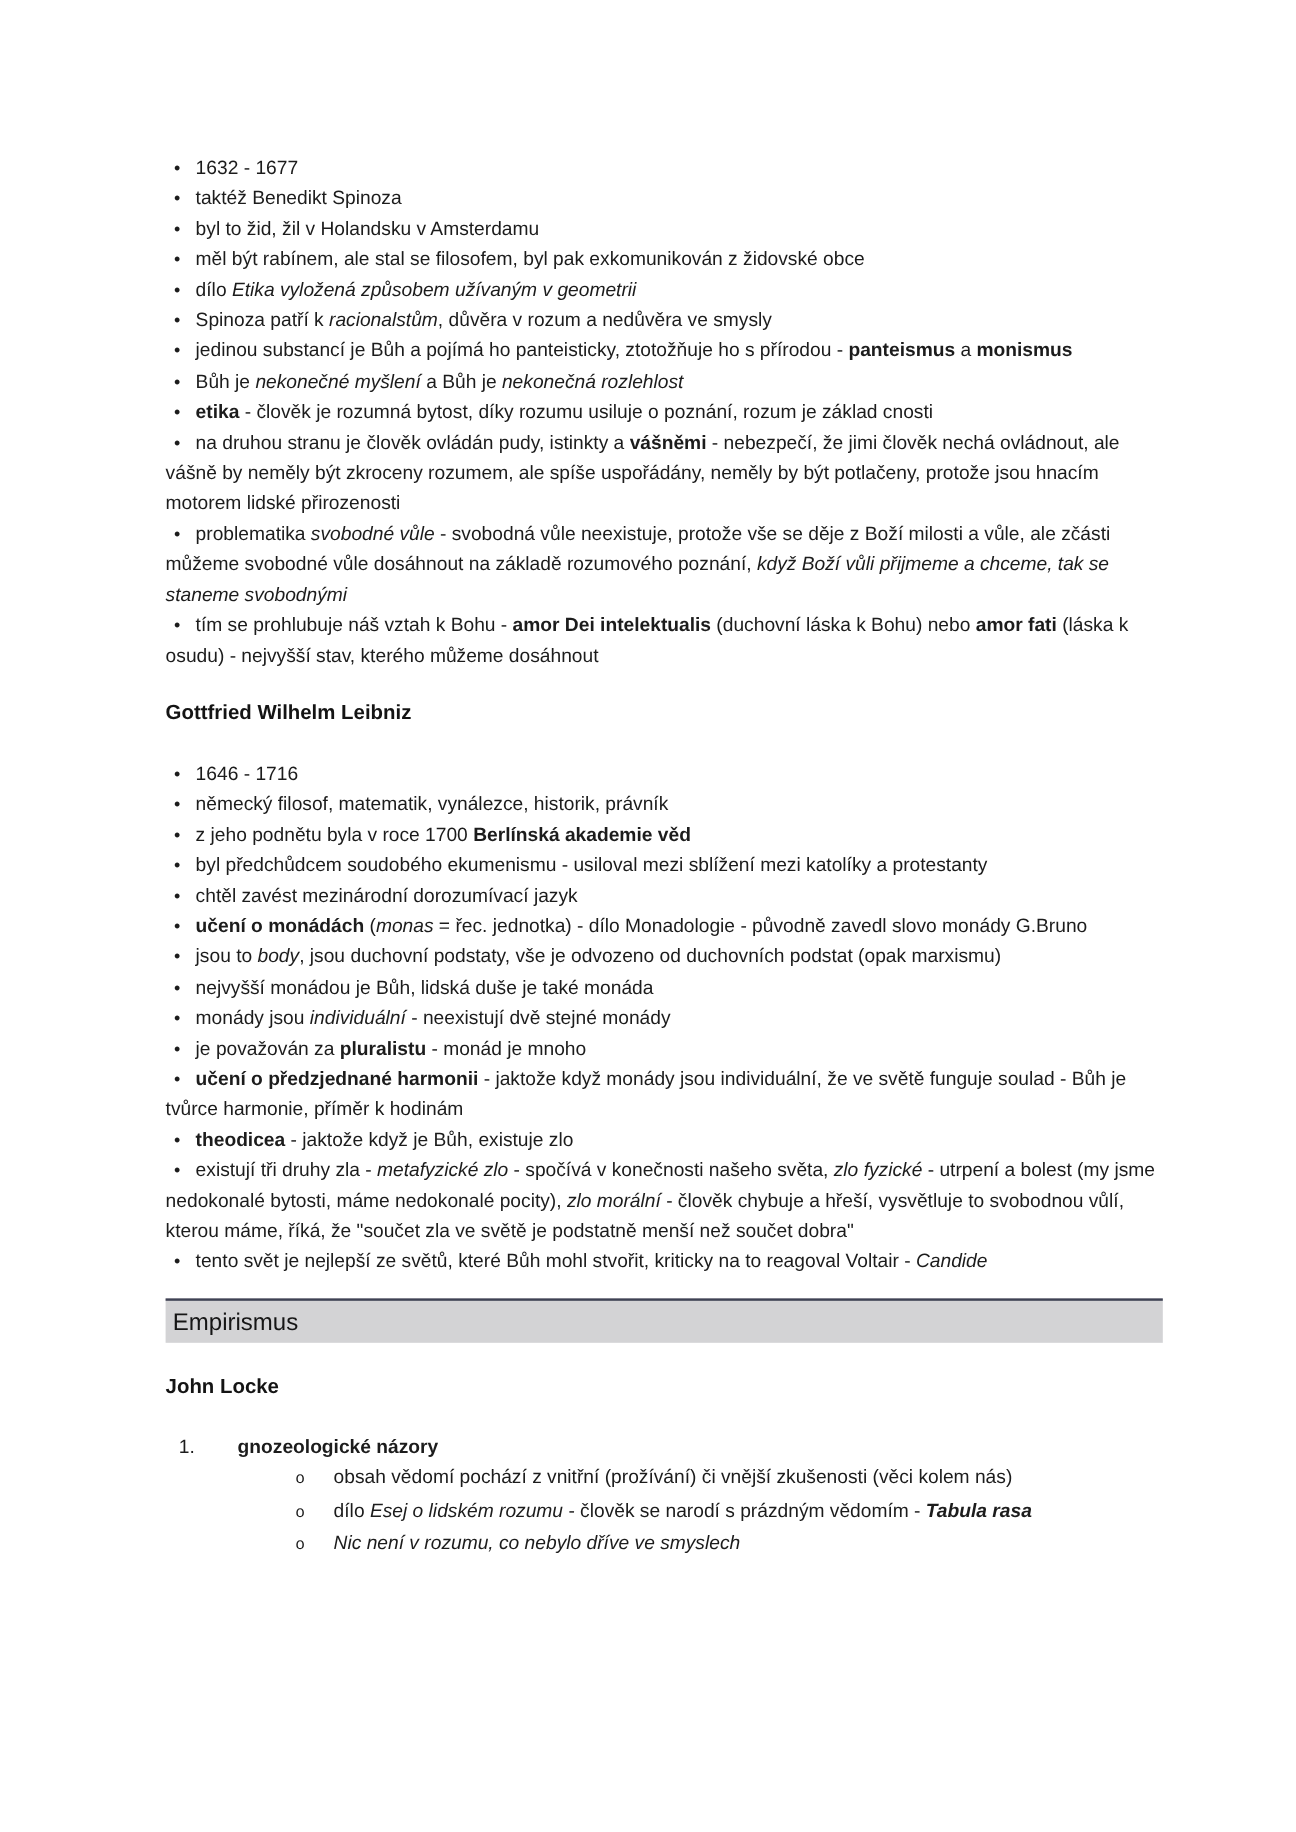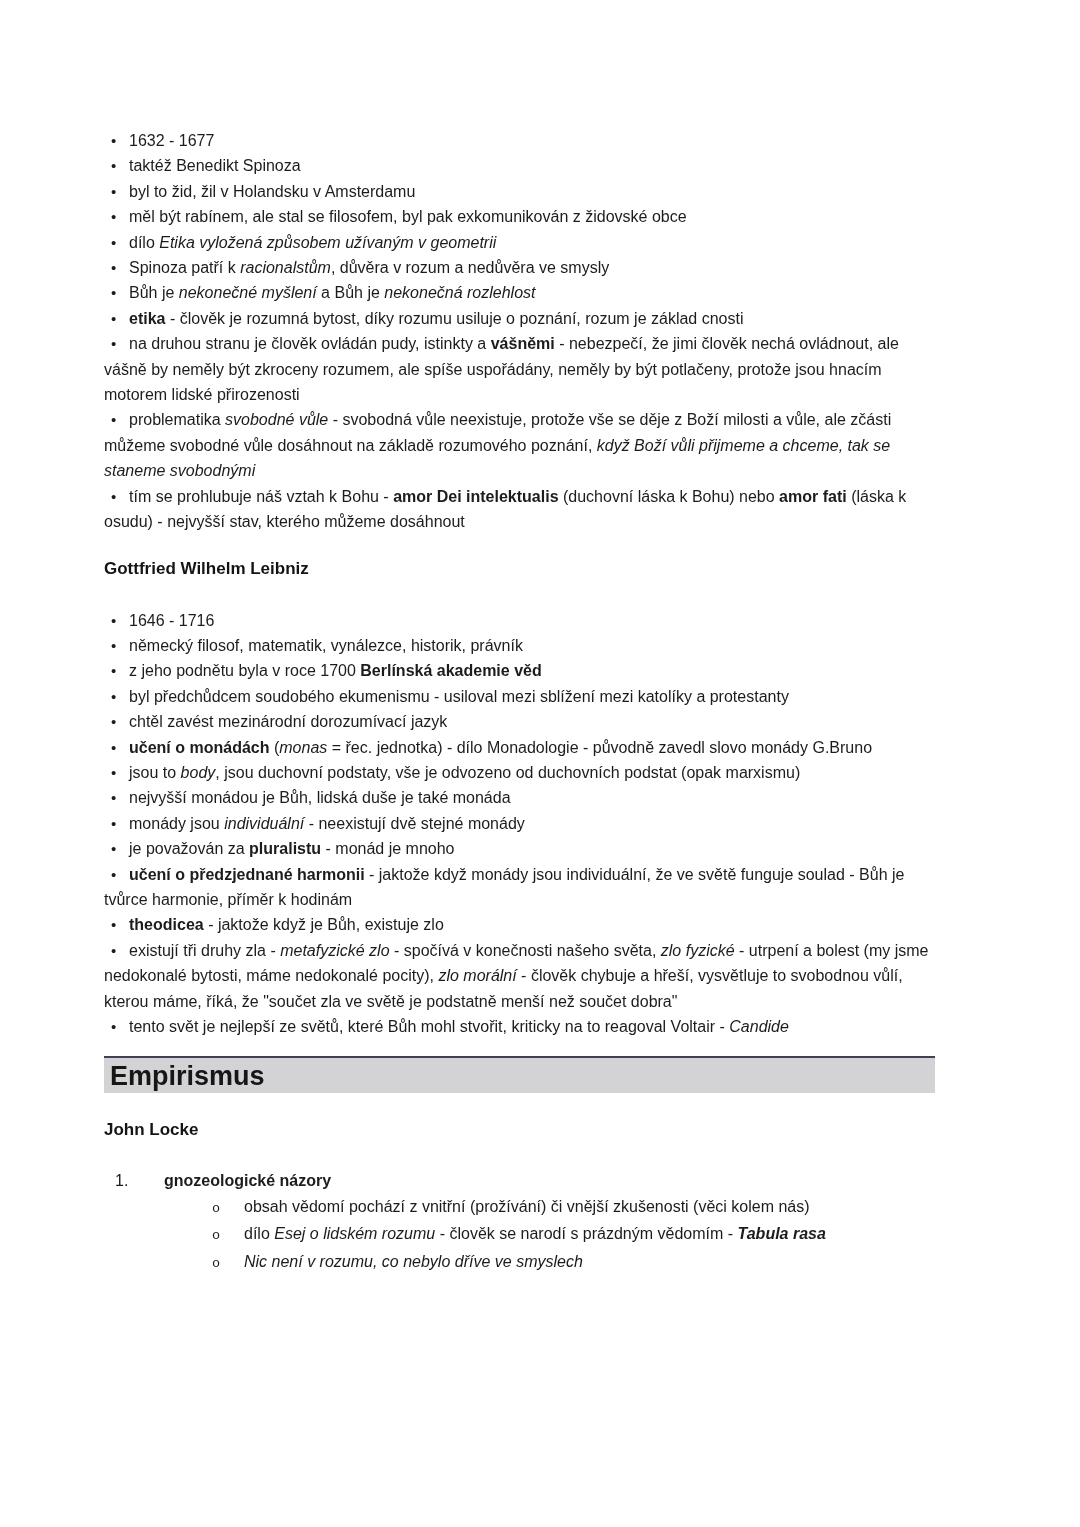--- a/index.html
+++ b/index.html
@@ -9,21 +9,21 @@
     font-family: "Liberation Sans", sans-serif;
     position: relative;
     overflow: hidden;
   }
   .page {
     position: absolute; inset: 0;
     background: #ffffff;
   }
   .content {
     position: absolute;
-    left: 104px; top: 128px;
+    left: 138px; top: 128px;
     width: 838px;
     font-size: 16px;
     line-height: 25.4px;
     color: #1c1c1c;
     letter-spacing: 0px;
   }
   .b { font-weight: 700; }
   .i { font-style: italic; }
 
   
@@ -45,22 +45,22 @@
   .h-leibniz { margin: 20px 0 25px 0; }
   .h-locke   { margin: 23px 0 24px 0; }
 
   
   .h-bar {
     margin: 17px 0 0 0;
     border-top: 2px solid #3f4254;
     background: #d3d3d5;
     width: 825px;
     padding: 3px 0 2px 6px;
-    font-size: 27px;
-    font-weight: 700;
+    font-size: 20px;
+    font-weight: 400;
     line-height: 30px;
     color: #161616;
   }
 
   
   .numbered-item { padding-left: 11px; margin-top: 24px; }
   .numbered-item .num {
     display: inline-block;
     width: 49px;
   }
@@ -80,20 +80,21 @@
 <div class="page">
   <div class="content">
 
     <div class="bullet-list">
         <div class="li"><span class="marker">•</span><span class="runs"><span>1632 - 1677</span></span></div>
         <div class="li"><span class="marker">•</span><span class="runs"><span>taktéž Benedikt Spinoza</span></span></div>
         <div class="li"><span class="marker">•</span><span class="runs"><span>byl to žid, žil v Holandsku v Amsterdamu</span></span></div>
         <div class="li"><span class="marker">•</span><span class="runs"><span>měl být rabínem, ale stal se filosofem, byl pak exkomunikován z židovské obce</span></span></div>
         <div class="li"><span class="marker">•</span><span class="runs"><span>dílo </span><span class="i">Etika vyložená způsobem užívaným v geometrii</span></span></div>
         <div class="li"><span class="marker">•</span><span class="runs"><span>Spinoza patří k </span><span class="i">racionalstům</span><span>, důvěra v rozum a nedůvěra ve smysly</span></span></div>
+        <div class="li"><span class="marker">•</span><span class="runs"><span>jedinou substancí je Bůh a pojímá ho panteisticky, ztotožňuje ho s přírodou - </span><span class="b">panteismus</span><span> a </span><span class="b">monismus</span></span></div>
         <div class="li"><span class="marker">•</span><span class="runs"><span>Bůh je </span><span class="i">nekonečné myšlení</span><span> a Bůh je </span><span class="i">nekonečná rozlehlost</span></span></div>
         <div class="li"><span class="marker">•</span><span class="runs"><span class="b">etika</span><span> - člověk je rozumná bytost, díky rozumu usiluje o poznání, rozum je základ cnosti</span></span></div>
         <div class="li"><span class="marker">•</span><span class="runs"><span>na druhou stranu je člověk ovládán pudy, istinkty a </span><span class="b">vášněmi</span><span> - nebezpečí, že jimi člověk nechá ovládnout, ale vášně by neměly být zkroceny rozumem, ale spíše uspořádány, neměly by být potlačeny, protože jsou hnacím motorem lidské přirozenosti</span></span></div>
         <div class="li"><span class="marker">•</span><span class="runs"><span>problematika </span><span class="i">svobodné vůle</span><span> - svobodná vůle neexistuje, protože vše se děje z Boží milosti a vůle, ale zčásti můžeme svobodné vůle dosáhnout na základě rozumového poznání, </span><span class="i">když Boží vůli přijmeme a chceme, tak se staneme svobodnými</span></span></div>
         <div class="li"><span class="marker">•</span><span class="runs"><span>tím se prohlubuje náš vztah k Bohu - </span><span class="b">amor Dei intelektualis</span><span> (duchovní láska k Bohu) nebo </span><span class="b">amor fati</span><span> (láska k osudu) - nejvyšší stav, kterého můžeme dosáhnout</span></span></div>
       </div>
 
     <div class="h-sub h-leibniz">Gottfried Wilhelm Leibniz</div>
 
     <div class="bullet-list">

